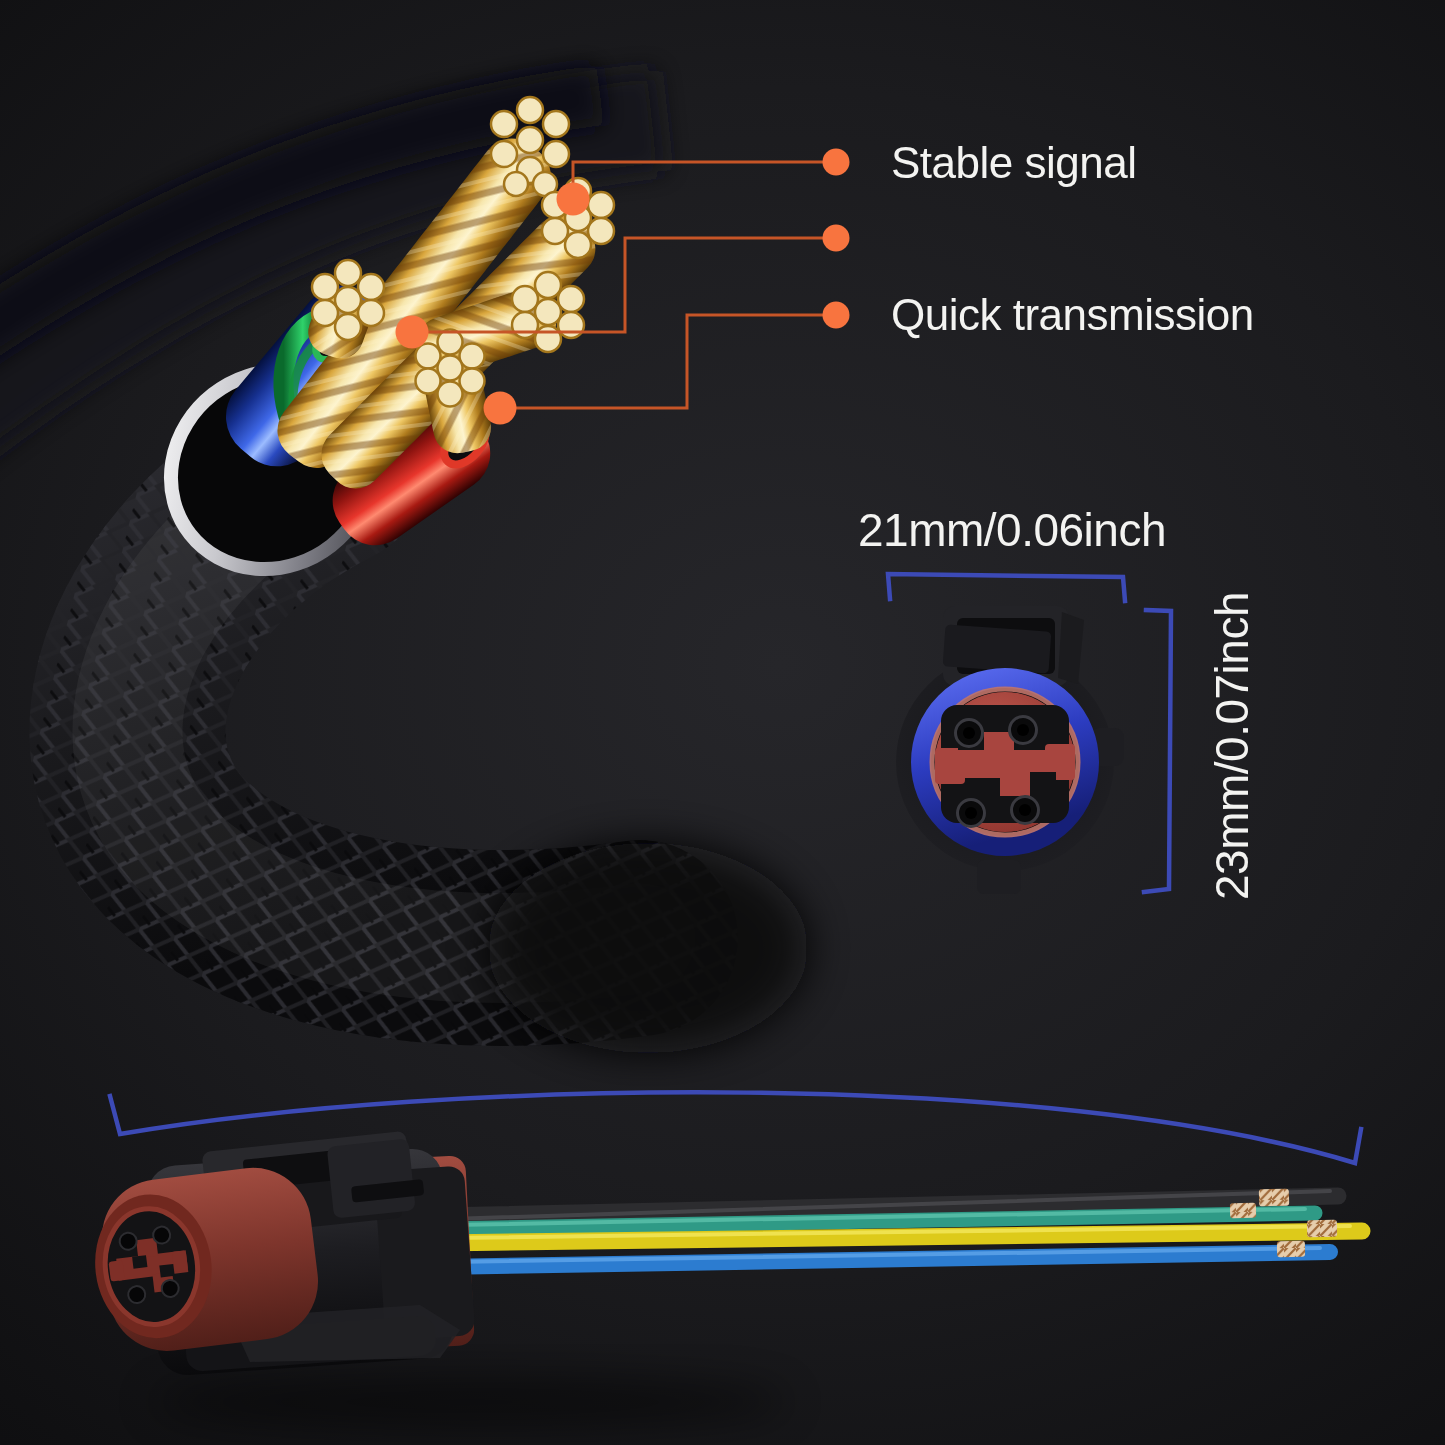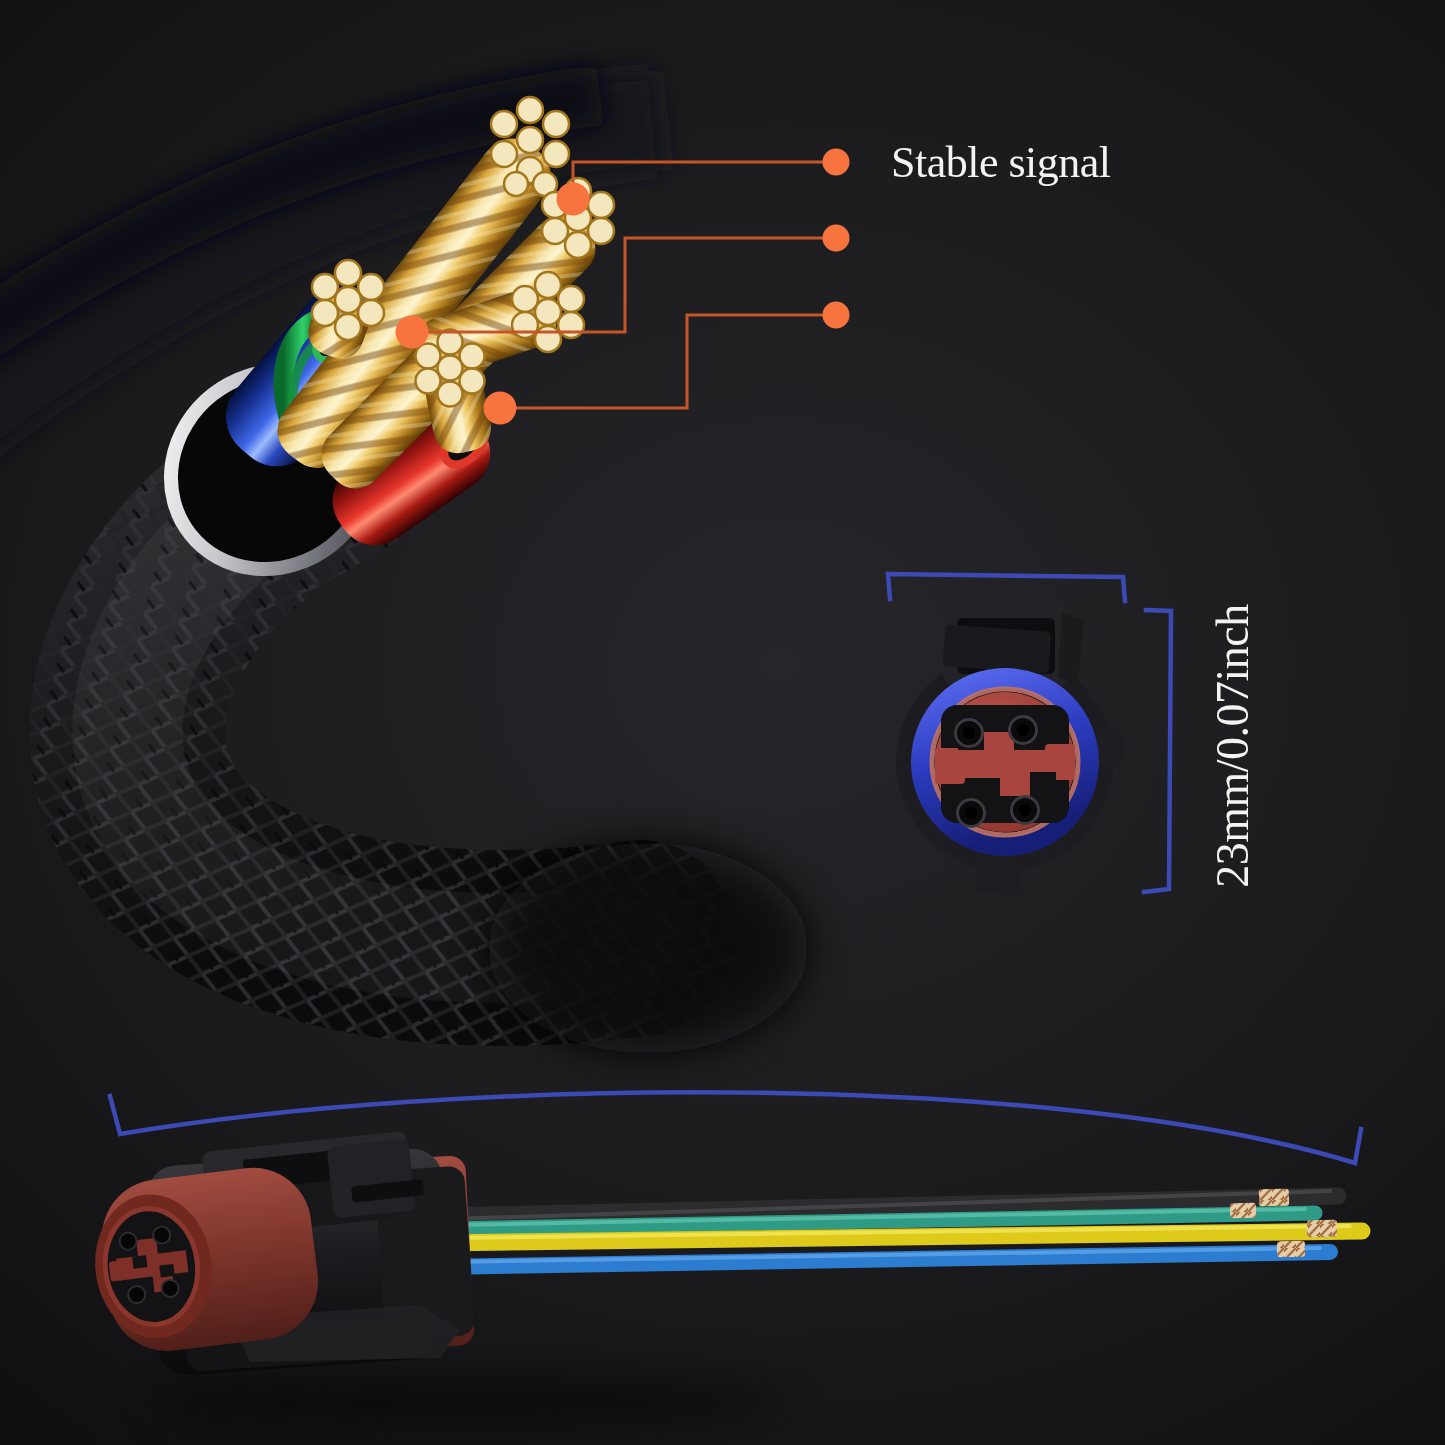--- a/index.html
+++ b/index.html
@@ -1,21 +1,21 @@
 <!DOCTYPE html>
 <html><head>
 <meta charset="utf-8">
 <style>
   html,body{margin:0;padding:0;background:#000;}
   .stage{
     position:relative;
     width:1445px;height:1445px;
     overflow:hidden;
     background:radial-gradient(110% 95% at 54% 46%, #26262a 0%, #1b1b1e 42%, #101012 72%, #070708 100%);
-    font-family:Liberation Serif, serif;
+    font-family:Liberation Sans, sans-serif;
   }
   .art{position:absolute;left:0;top:0;width:1445px;height:1445px;}
   .txt{position:absolute;color:#f3f3f1;white-space:nowrap;}
   .feature-label{left:891px;font-size:44px;line-height:58px;letter-spacing:-0.5px;font-weight:400;}
   .f1{top:134px;} .f2{top:209px;} .f3{top:286px;}
   .dim{font-size:46px;letter-spacing:-0.5px;font-weight:400;}
   .dim-w{left:812px;top:503px;width:400px;text-align:center;}
   .dim-h{left:1232px;top:746px;transform:translate(-50%,-50%) rotate(-90deg);transform-origin:center;}
   .dim-len{left:538px;top:981px;width:400px;text-align:center;font-size:47px;}
 </style>
@@ -347,16 +347,18 @@
         <circle cx="-74" cy="-28" r="8.5" fill="#060607" stroke="#2c2c30" stroke-width="2"></circle>
         <circle cx="-40" cy="-30" r="8.5" fill="#060607" stroke="#2c2c30" stroke-width="2"></circle>
         <circle cx="-72" cy="26" r="8.5" fill="#060607" stroke="#2c2c30" stroke-width="2"></circle>
         <circle cx="-38" cy="24" r="8.5" fill="#060607" stroke="#2c2c30" stroke-width="2"></circle>
       </g>
     </g>
   </g>
 </svg>
 
 <div class="txt feature-label f1">Stable signal</div>
-
+<div class="txt feature-label f3">Quick transmission</div>
+
+<div class="txt dim dim-w">21mm/0.06inch</div>
 <div class="txt dim dim-h">23mm/0.07inch</div>
 
 </div>
 
 </body></html>

